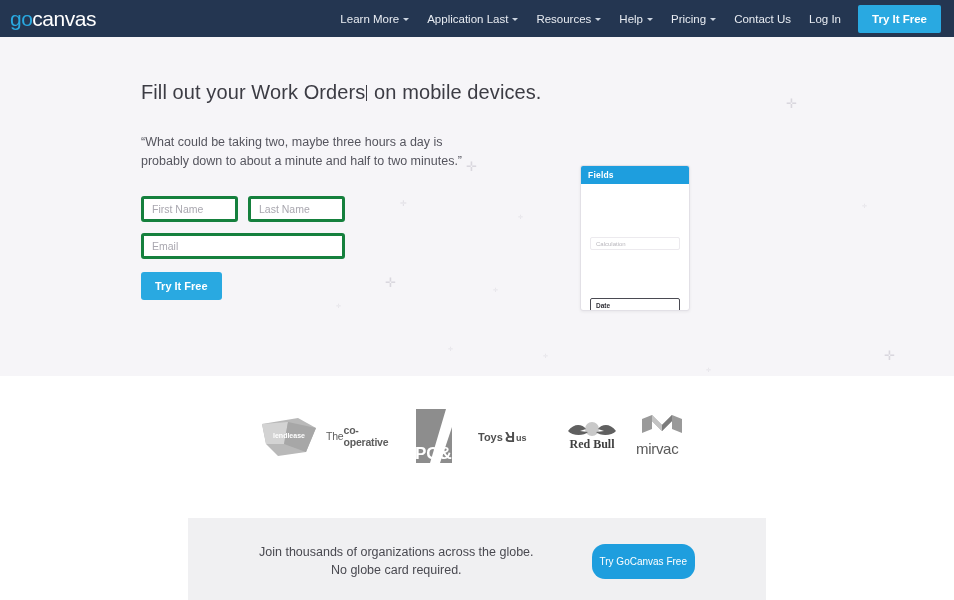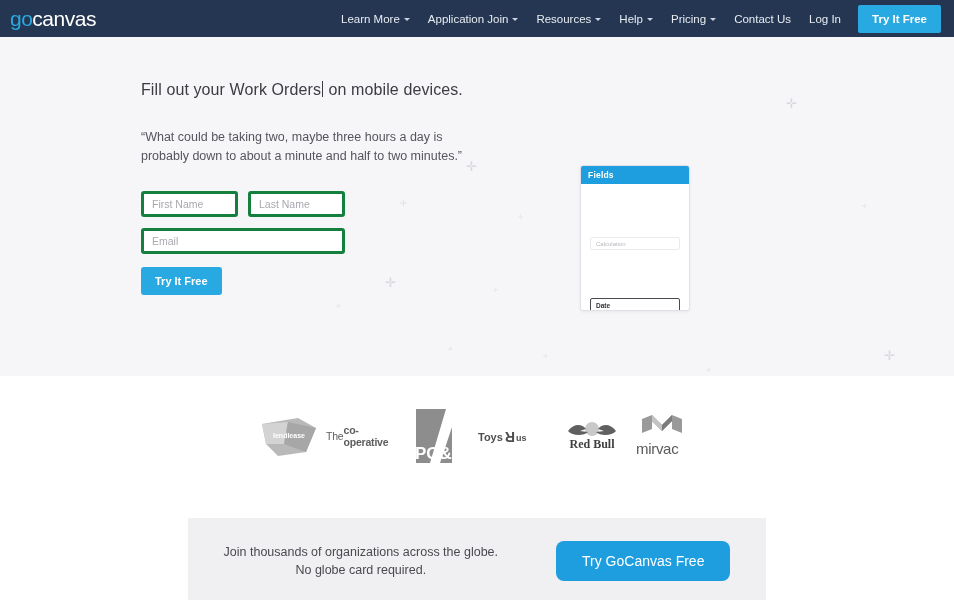--- a/index.html
+++ b/index.html
@@ -86,21 +86,21 @@
   .sp.xs { font-size: 6px; color: #e3e1e7; }
 
   .hero-inner {
     position: relative;
     max-width: 860px;
     margin: 0 auto;
     padding-left: 94px;
     padding-top: 44px;
   }
   .hero-title {
-    font-size: 16px;
+    font-size: 20px;
     color: #3c3c44;
     font-weight: 400;
     letter-spacing: 0.1px;
   }
   .caret {
     display: inline-block;
     width: 1px;
     height: 16px;
     background: #3c3c44;
     vertical-align: -2px;
@@ -240,45 +240,45 @@
   }
   .cta-text {
     font-size: 12.5px;
     line-height: 1.45;
     color: #494950;
     text-align: center;
   }
   .cta-btn {
     background: #1e9ede;
     color: #ffffff;
-    font-size: 14px;
+    font-size: 10px;
     font-weight: 400;
     border: none;
-    border-radius: 8px;
-    padding: 12px 26px;
+    border-radius: 13px;
+    padding: 12px 8px;
     cursor: pointer;
     white-space: nowrap;
     font-family: "Liberation Sans", sans-serif;
   }
 </style>
 </head>
 <body>
 
 <div class="navbar">
   <div class="logo">
     <span class="logo-go">go</span>
       <span class="logo-canvas">canvas</span>
   </div>
   <div class="nav-links">
     <div class="nav-item">
       <span>Learn More</span>
       <span class="chev"></span>
     </div>
     <div class="nav-item">
-      <span>Application Join</span>
+      <span>Application Last</span>
       <span class="chev"></span>
     </div>
     <div class="nav-item">
       <span>Resources</span>
       <span class="chev"></span>
     </div>
     <div class="nav-item">
       <span>Help</span>
       <span class="chev"></span>
     </div>

